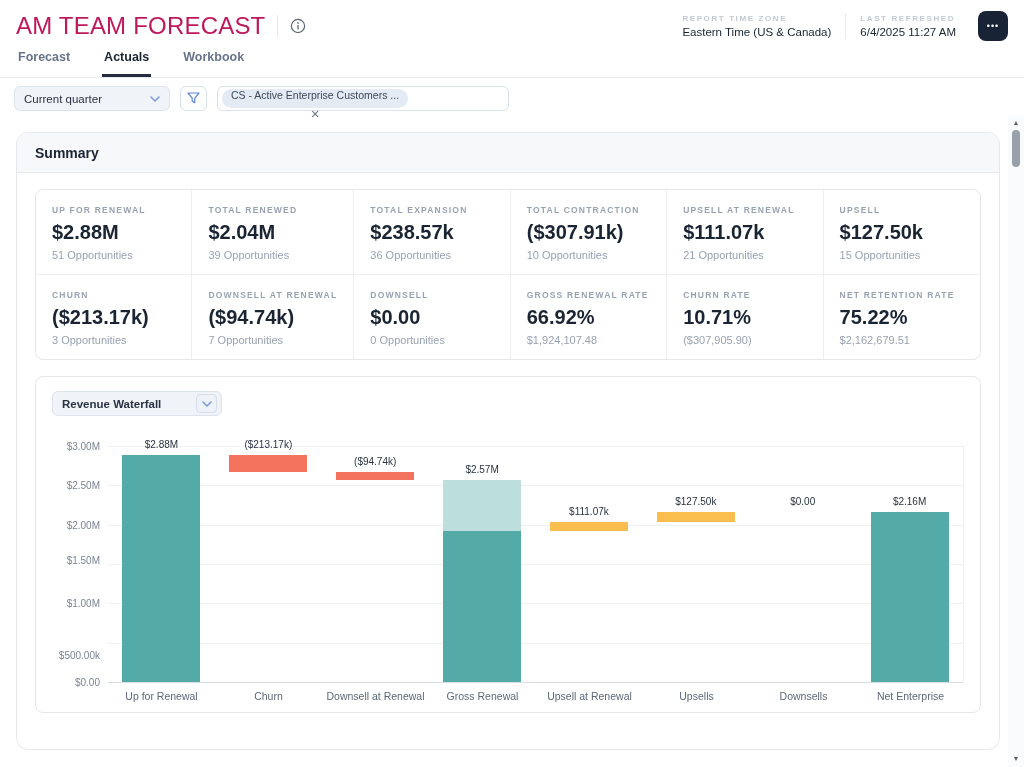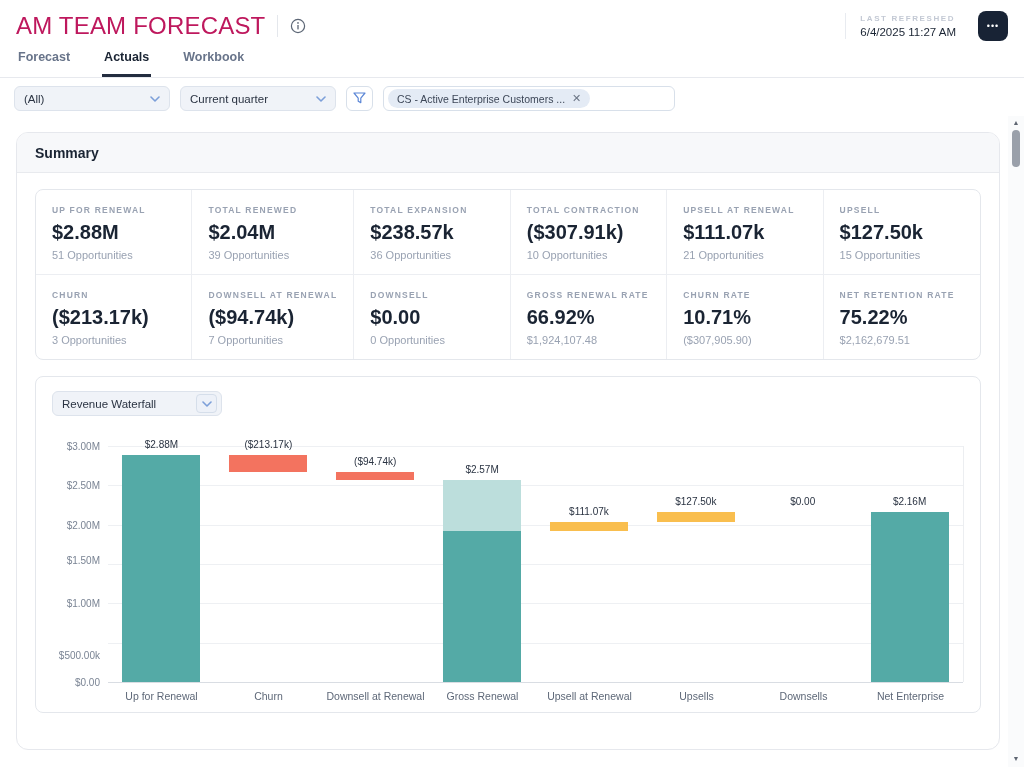--- a/index.html
+++ b/index.html
@@ -35,21 +35,21 @@
     font-size:11.5px; color:#2a3342; cursor:pointer; }
   .select .chev-box { width:21px; height:19px; border-radius:4px; display:flex; align-items:center;
     justify-content:center; }
   .sel-entity { width:156px; }
   .sel-period { width:156px; }
   .funnel-btn { width:27px; height:25px; border:1px solid #d8e0ea; border-radius:6px; background:#fff;
     display:flex; align-items:center; justify-content:center; cursor:pointer; }
   .chip-wrap { width:292px; height:25px; border:1px solid #d8e0ea; border-radius:6px; background:#fff;
     display:flex; align-items:center; padding:0 4px; }
   .chip { display:inline-flex; align-items:center; gap:7px; background:#e4ebf5; border-radius:11px;
-    height:19px; padding:0 9px; font-size:10.5px; color:#3d4758; cursor:default; white-space:nowrap; }
+    height:19px; padding:0 9px; font-size:10.5px; color:#3d4758; cursor:default; white-space:nowrap;flex-direction:column; }
   .chip .x { color:#6b7585; font-size:11px; cursor:pointer; }
 
   
   .card { margin:12px 24px 0 16px; width:984px; height:618px; border:1px solid #e6e8ed;
     border-radius:12px; background:#fff; overflow:hidden; }
   .card-hd { height:40px; background:#f7f8fa; border-bottom:1px solid #e8eaee; display:flex;
     align-items:center; padding:0 18px; font-size:14px; font-weight:800; color:#1a2433; }
   .card-body { padding:16px 18px; }
 
   
@@ -57,21 +57,21 @@
     border-radius:8px; overflow:hidden; background:#fff; }
   .kpi { padding:15px 16px 13px 16px; }
   .kpi:not(:nth-child(6n)) { border-right:1px solid #eceef2; }
   .kpi:nth-child(-n+6) { border-bottom:1px solid #eceef2; }
   .kpi .k-lbl { font-size:8.5px; font-weight:700; letter-spacing:1.2px; color:#99a2b2; white-space:nowrap; }
   .kpi .k-val { font-size:20px; font-weight:800; color:#1a2433; margin-top:6px; white-space:nowrap; }
   .kpi .k-sub { font-size:11px; color:#99a2b2; margin-top:5px; white-space:nowrap; }
 
   
   .chart-panel { margin-top:16px; border:1px solid #e4e7ec; border-radius:8px; padding:14px 16px 10px 16px; }
-  .sel-chart { width:170px; }
+  .sel-chart { width:170px;font-weight:bold; }
   .sel-chart .chev-box { border:1px solid #d5deea; background:#edf1f8; }
   .chart-wrap { margin-top:30px; }
   .chart-flex { display:flex; }
   .yaxis { width:56px; position:relative; height:236px; flex:none; }
   .ytick { position:absolute; right:8px; transform:translateY(-50%); font-size:10px; color:#7a8494;
     white-space:nowrap; }
   .plot { position:relative; flex:1; height:236px; border-right:1px solid #eceef1; }
   .gridline { position:absolute; left:0; right:0; height:1px; background:#eef0f3; }
   .gridline.zero { background:#d9dde3; }
   .slot { position:absolute; top:0; height:100%; }
@@ -98,44 +98,40 @@
     <div class="hdr-title">AM TEAM FORECAST</div>
     <div class="vdiv"></div>
     <span class="info-ic">
       <svg width="16" height="16" viewBox="0 0 16 16">
         <circle cx="8" cy="8" r="6.6" fill="none" stroke="#5c6675" stroke-width="1.2"></circle>
         <rect x="7.35" y="7" width="1.3" height="4.4" fill="#5c6675"></rect>
         <circle cx="8" cy="4.9" r="0.85" fill="#5c6675"></circle>
       </svg>
     </span>
     <div class="hdr-right">
+      <div class="meta">
+        <div class="lbl">REPORT TIME ZONE</div>
+        <div class="val">Eastern Time (US &amp; Canada)</div>
+      </div>
       <div class="meta-sep"></div>
       <div class="meta">
         <div class="lbl">LAST REFRESHED</div>
         <div class="val">6/4/2025 11:27 AM</div>
       </div>
       <button class="more-btn">•••</button>
     </div>
   </div>
 
   <div class="tabs">
     <div class="tab">Forecast</div>
     <div class="tab active">Actuals</div>
     <div class="tab">Workbook</div>
   </div>
 
   <div class="filters">
-    <div class="select sel-entity">
-      <span>(All)</span>
-      <span class="chev-box">
-        <svg width="10" height="6" viewBox="0 0 10 6">
-            <polyline points="1,1 5,5 9,1" fill="none" stroke="#7c9fd9" stroke-width="1.6" stroke-linecap="round" stroke-linejoin="round"></polyline>
-          </svg>
-      </span>
-    </div>
     <div class="select sel-period">
       <span>Current quarter</span>
       <span class="chev-box">
         <svg width="10" height="6" viewBox="0 0 10 6">
             <polyline points="1,1 5,5 9,1" fill="none" stroke="#7c9fd9" stroke-width="1.6" stroke-linecap="round" stroke-linejoin="round"></polyline>
           </svg>
       </span>
     </div>
     <div class="funnel-btn">
       <span>

